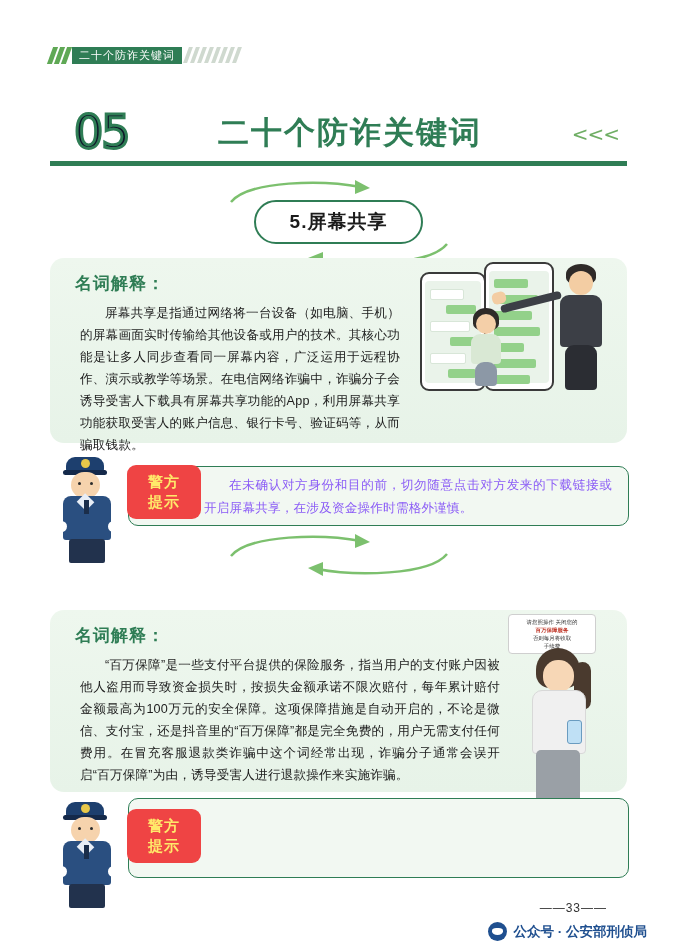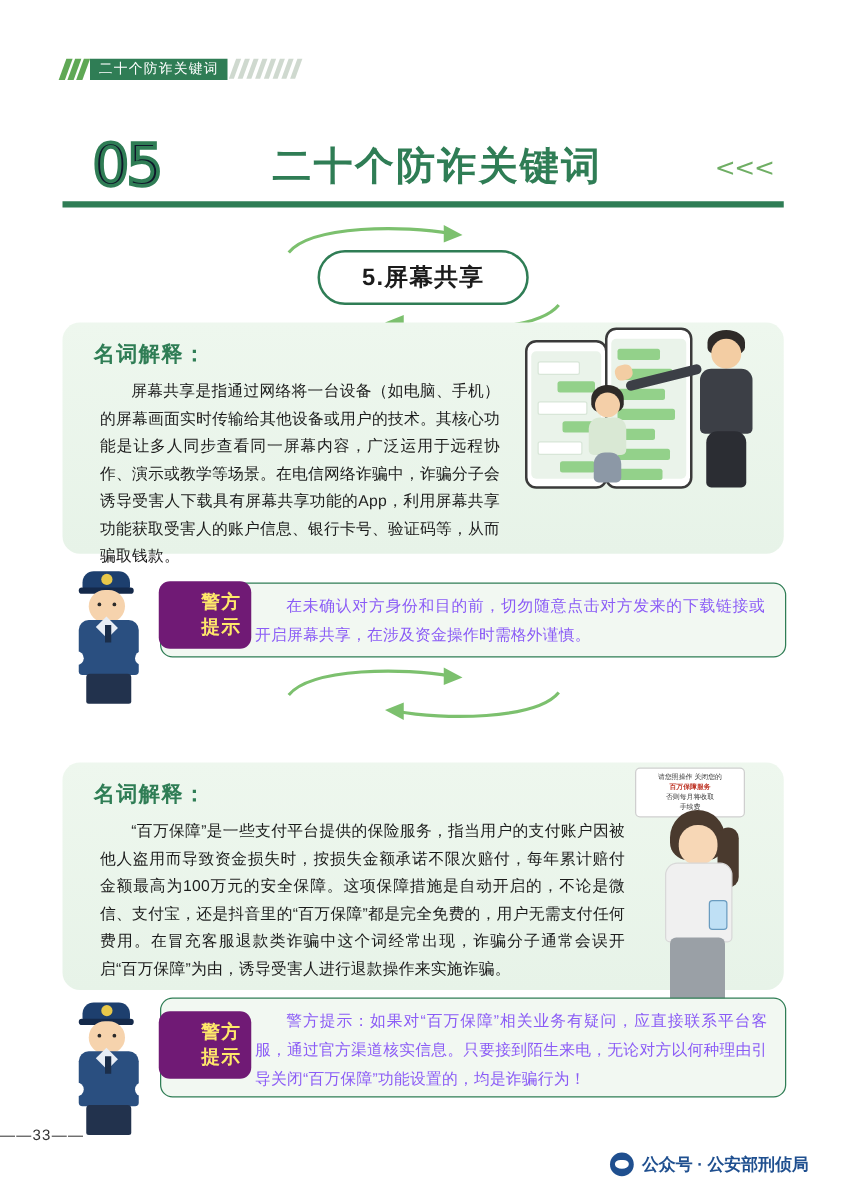--- a/index.html
+++ b/index.html
@@ -166,46 +166,46 @@
 
   
   .tip-box {
     position: absolute;
     background: #f2f8f2;
     border: 1.5px solid #2f7d55;
     border-radius: 10px;
   }
   .tip-label {
     position: absolute;
-    background: #701a75;
+    background: #ef4444;
     border-radius: 9px;
     color: #ffe96a;
     font-size: 15px;
     font-weight: bold;
     line-height: 20px;
-    text-align: right;
+    text-align: center;
     letter-spacing: 1px;
     padding: 7px 8px;
   }
   .tip-text {
     position: absolute;
     font-size: 12.6px;
     line-height: 23px;
     color: #8b5cf6;
     text-align: justify;
     letter-spacing: 0.2px;
   }
 
   
   .page-num {
     position: absolute;
     bottom: 36px;
     left: 0;
     width: 607px;
-    text-align: left;
+    text-align: right;
     font-size: 12px;
     color: #333;
     letter-spacing: 1px;
   }
   .footer-brand {
     position: absolute;
     bottom: 10px;
     right: 30px;
     display: flex;
     align-items: center;
@@ -506,20 +506,19 @@
     <div class="collar"></div>
     <div class="tie"></div>
   <div class="legs"></div>
   <div class="glove" style="left:4px; top:66px;"></div>
   <div class="glove" style="left:56px; top:66px;"></div>
 </div>
 
 <div class="tip-box" style="left:128px; top:798px; width:499px; height:78px;">
   <div class="tip-label" style="left:-2px; top:10px; width:58px; white-space:pre-line;">警方
 提示</div>
-  <div class="tip-text" style="left:75px; top:7px; width:410px; text-indent:25px;">警方提示：如果对“百万保障”相关业务有疑问，应直接联系平台客服，通过官方渠道核实信息。只要接到陌生来电，无论对方以何种理由引导关闭“百万保障”功能设置的，均是诈骗行为！</div>
 </div>
 
 <div class="page-num">——33——</div>
 <div class="footer-brand">
   <span class="wx"></span>
   <span>公众号 · 公安部刑侦局</span>
 </div>
 
 </body></html>

